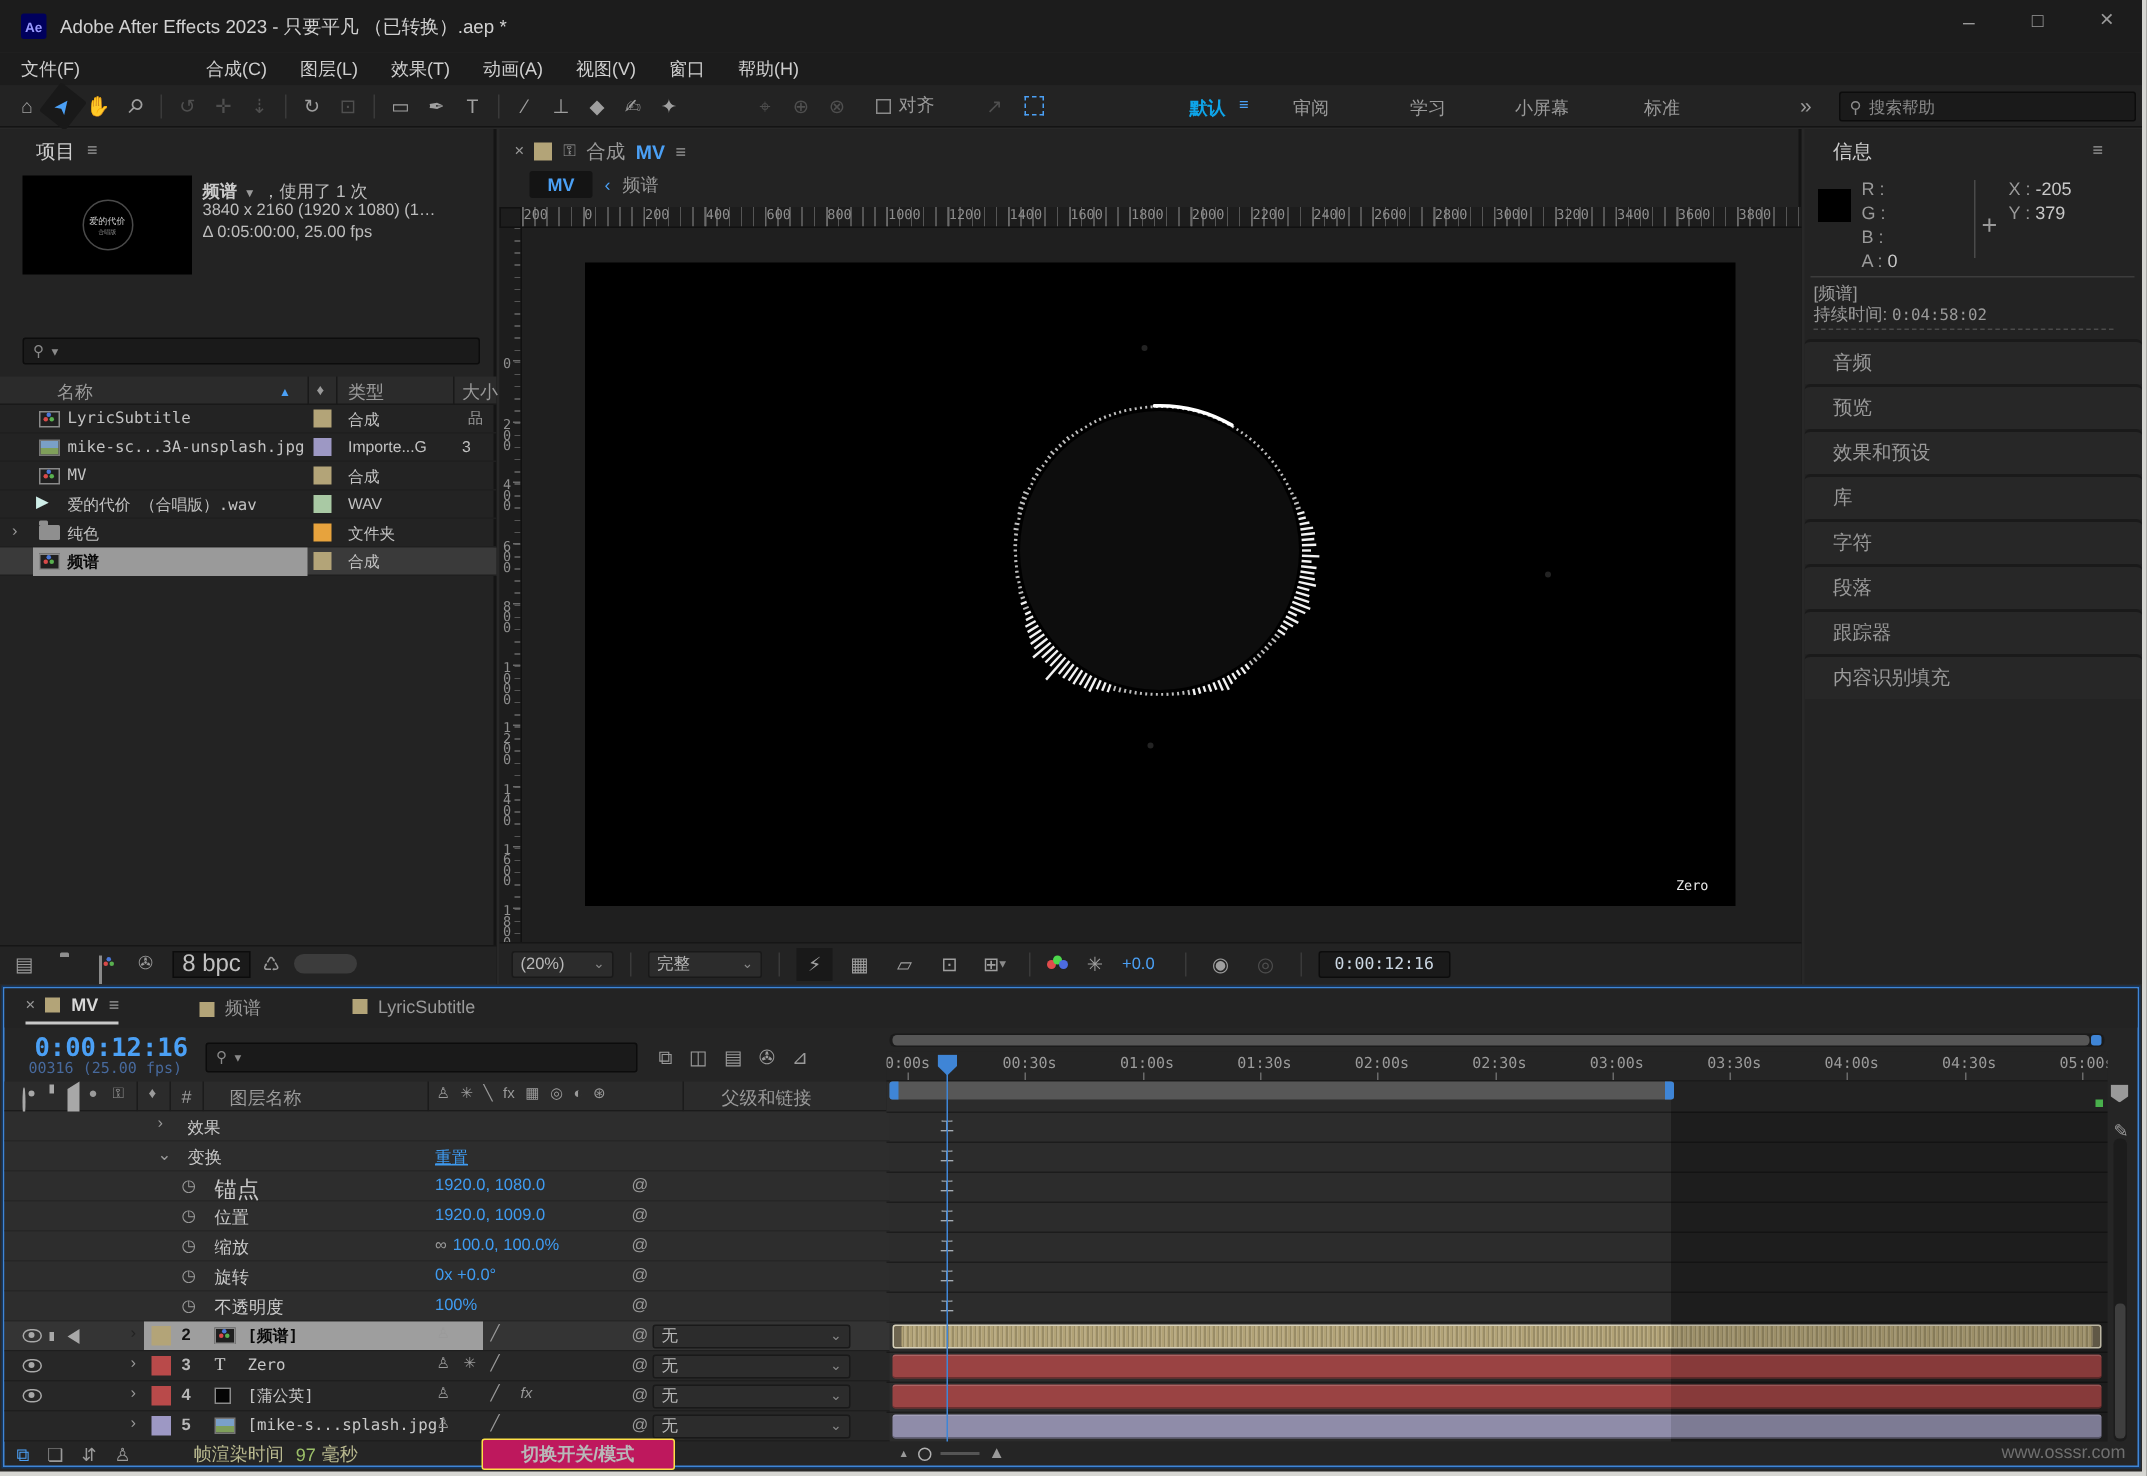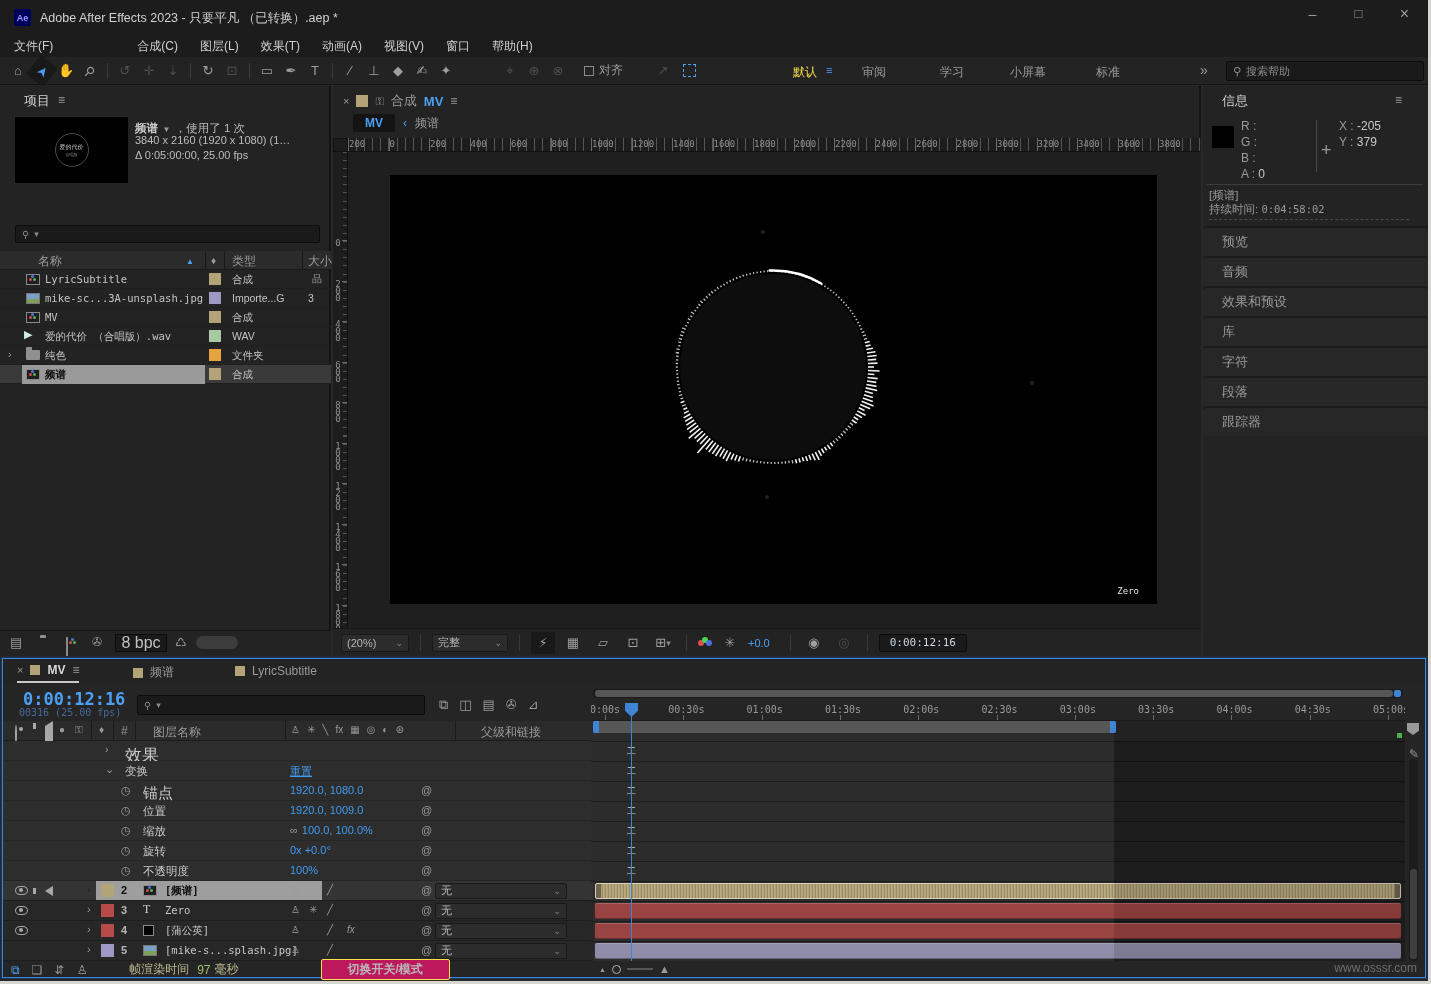--- a/index.html
+++ b/index.html
@@ -13,21 +13,21 @@
   .val { color:#3f9bf0; font-size:11px; white-space:nowrap; }
   .sep-v { width:1px; background:#3a3a3a; height:16px; margin:0 5px; }
   
   #titlebar { left:0; top:0; width:100%; height:35px; background:#1c1c1c; }
   #menubar  { left:0; top:35px; width:100%; height:22px; background:#1c1c1c; display:flex; align-items:center; padding-left:14px; gap:22px; }
   #toolbar  { left:0; top:57px; width:100%; height:28px; background:#232323; border-bottom:1px solid #141414; display:flex; align-items:center; padding-left:6px; }
   .tool { width:24px; height:22px; display:flex; align-items:center; justify-content:center; color:#9f9f9f; font-size:13px; }
   .tool.active { color:#4ba0f5; background:#191919; border-radius:2px; }
   .tool.disabled { color:#4f4f4f; }
   .ws { color:#9a9a9a; font-size:12px; }
-  .ws.active { color:#fde047; }
+  .ws.active { color:#0ea5e9;font-weight:bold; }
   
   .searchbox { background:#1a1a1a; border:1px solid #0c0c0c; border-radius:2px; color:#8a8a8a;
     display:flex; align-items:center; font-size:11px; gap:5px; padding-left:6px; }
   .panel-h { color:#cfcfcf; font-size:13px; }
   .hamb { color:#9a9a9a; font-size:12px; letter-spacing:0; }
   .eye { width:13px; height:9px; border:1px solid #a8a8a8; border-radius:50%/60%; position:relative; }
   .eye::after { content:""; position:absolute; left:3px; top:1px; width:4px; height:4px; border-radius:50%; background:#a8a8a8; }
   .spk { width:0; height:0; border-top:5px solid transparent; border-bottom:5px solid transparent; border-right:8px solid #a8a8a8; position:relative; }
   .spk::before { content:""; position:absolute; left:-12px; top:-3px; width:3px; height:6px; background:#a8a8a8; }
   .swatch { width:12px; height:12px; }
@@ -586,39 +586,42 @@
     </div>
     <div class="abs" style="left:4px;top:98px;width:216px;height:1px;background:#3c3c3c;"></div>
     <div class="abs txt dim" style="left:6px;top:102px;font-size:11.5px;">[频谱]</div>
     <div class="abs txt dim" style="left:6px;top:116px;font-size:11.5px;">
       <span>持续时间:</span>
       <span style="font-family:'DejaVu Sans Mono',monospace;font-size:10.5px;">0:04:58:02</span>
     </div>
     <div class="abs" style="left:6px;top:130px;width:200px;height:4px;border-bottom:1px dashed #4a4a4a;"></div>
     <div class="abs" id="rightTabs" style="left:0;top:140px;width:225px;">
         <div style="height: 30px; background: rgb(39, 39, 39); border-top: 2px solid rgb(26, 26, 26); display: flex; align-items: center; padding-left: 19px; border-radius: 4px 4px 0px 0px;">
+          <div class="txt dim" style="font-size: 13px;">音频</div>
+        </div>
+        <div style="height: 30px; background: rgb(39, 39, 39); border-top: 2px solid rgb(26, 26, 26); display: flex; align-items: center; padding-left: 19px; border-radius: 4px 4px 0px 0px;">
           <div class="txt dim" style="font-size: 13px;">预览</div>
-        </div>
-        <div style="height: 30px; background: rgb(39, 39, 39); border-top: 2px solid rgb(26, 26, 26); display: flex; align-items: center; padding-left: 19px; border-radius: 4px 4px 0px 0px;">
-          <div class="txt dim" style="font-size: 13px;">音频</div>
         </div>
         <div style="height: 30px; background: rgb(39, 39, 39); border-top: 2px solid rgb(26, 26, 26); display: flex; align-items: center; padding-left: 19px; border-radius: 4px 4px 0px 0px;">
           <div class="txt dim" style="font-size: 13px;">效果和预设</div>
         </div>
         <div style="height: 30px; background: rgb(39, 39, 39); border-top: 2px solid rgb(26, 26, 26); display: flex; align-items: center; padding-left: 19px; border-radius: 4px 4px 0px 0px;">
           <div class="txt dim" style="font-size: 13px;">库</div>
         </div>
         <div style="height: 30px; background: rgb(39, 39, 39); border-top: 2px solid rgb(26, 26, 26); display: flex; align-items: center; padding-left: 19px; border-radius: 4px 4px 0px 0px;">
           <div class="txt dim" style="font-size: 13px;">字符</div>
         </div>
         <div style="height: 30px; background: rgb(39, 39, 39); border-top: 2px solid rgb(26, 26, 26); display: flex; align-items: center; padding-left: 19px; border-radius: 4px 4px 0px 0px;">
           <div class="txt dim" style="font-size: 13px;">段落</div>
         </div>
         <div style="height: 30px; background: rgb(39, 39, 39); border-top: 2px solid rgb(26, 26, 26); display: flex; align-items: center; padding-left: 19px; border-radius: 4px 4px 0px 0px;">
           <div class="txt dim" style="font-size: 13px;">跟踪器</div>
+        </div>
+        <div style="height: 30px; background: rgb(39, 39, 39); border-top: 2px solid rgb(26, 26, 26); display: flex; align-items: center; padding-left: 19px; border-radius: 4px 4px 0px 0px;">
+          <div class="txt dim" style="font-size: 13px;">内容识别填充</div>
         </div>
       </div>
   </div>
 
   <div class="abs" id="timeline" style="left:2px;top:658px;width:1424px;height:320px;background:#252525;border:1px solid #3f85d6;box-shadow:0 0 0 1px #17375e;">
 
     <div class="abs" style="left:0;top:0;width:100%;height:26px;background:#232323;">
       <div class="abs" style="left:14px;top:4px;display:flex;align-items:center;gap:7px;border-bottom:2px solid #c8c8c8;padding-bottom:4px;">
         <span class="dim" style="font-size:11px;">×</span>
         <span class="swatch" style="width:10px;height:10px;background:#b3a478;"></span>
@@ -711,21 +714,21 @@
       <span style="position:absolute;left:0;top:0;width:6px;height:12px;background:#3f85d6;border-radius:2px 0 0 2px;"></span>
       <span style="position:absolute;right:0;top:0;width:6px;height:12px;background:#3f85d6;border-radius:0 2px 2px 0;"></span>
     </div>
     <div class="abs" style="left:1404px;top:64px;width:12px;height:12px;background:#9a9a9a;clip-path:polygon(0 0,100% 0,100% 65%,50% 100%,0 65%);"></div>
     <div class="abs" style="left:1394px;top:74px;width:5px;height:5px;background:#49b04c;"></div>
     <div class="abs dim" style="left:1406px;top:88px;font-size:12px;">✎</div>
 
     <div class="abs" id="propRows" style="left:0;top:82px;width:588px;height:140px;">
         <div class="prop-row" style="top: 0px;">
           <div class="dim" style="position: absolute; left: 102px; top: 2px; font-size: 11px;">›</div>
-          <div class="txt" style="position: absolute; left: 122px; top: 3px; font-size: 17px; color: rgb(201, 201, 201);">效果</div>
+          <div class="txt" style="position: absolute; left: 122px; top: 3px; font-size: 11px; color: rgb(201, 201, 201);">效果</div>
         </div>
         <div class="prop-row" style="top: 20px;">
           <div class="dim" style="position: absolute; left: 102px; top: 2px; font-size: 11px;">⌄</div>
           <div class="txt" style="position: absolute; left: 122px; top: 3px; font-size: 11.5px; color: rgb(201, 201, 201);">变换</div>
           <div style="position: absolute; left: 287px; top: 3px; display: flex; gap: 4px; align-items: center;">
             <div class="val" style="text-decoration: underline;">重置</div>
           </div>
         </div>
         <div class="prop-row" style="top: 40px;">
           <div class="dim" style="position: absolute; left: 118px; top: 3px; font-size: 11px;">◷</div>

